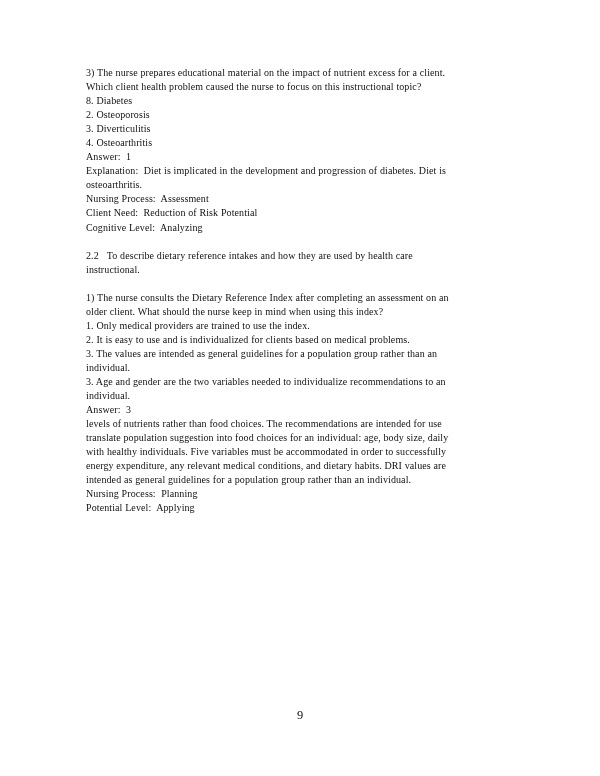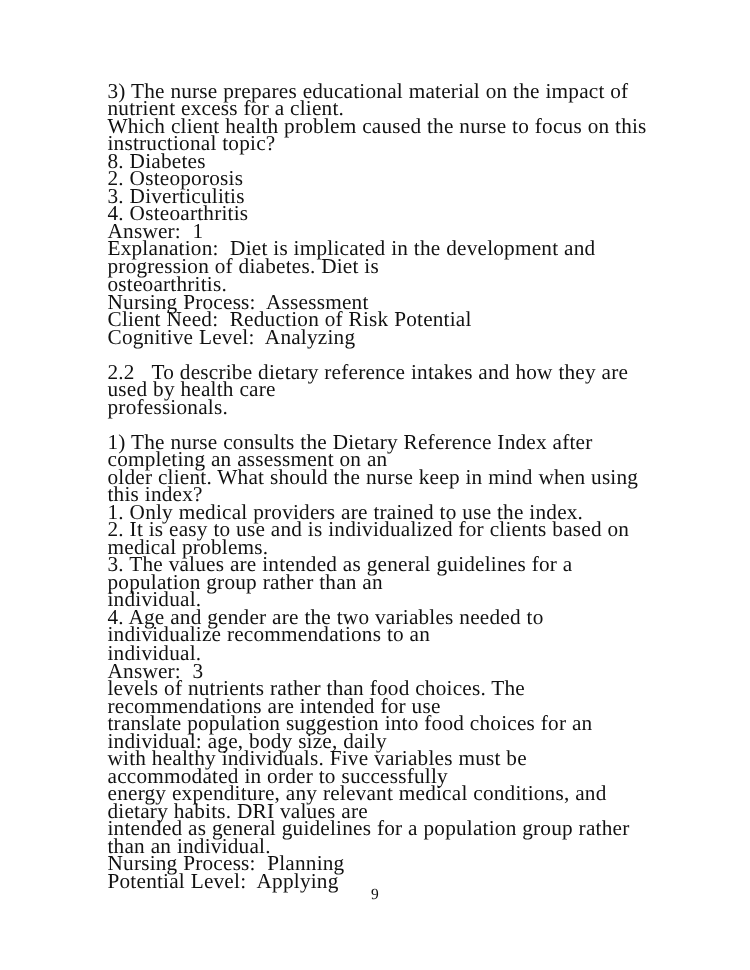--- a/index.html
+++ b/index.html
@@ -24,21 +24,21 @@
     height: 776px;
     background: #ffffff;
   }
   .content {
     position: absolute;
     left: 86px;
     top: 66px;
     width: 432px;
   }
   .line {
-    font-size: 17px;
+    font-size: 10px;
     line-height: 14.05px;
     letter-spacing: 0.01em;
     white-space: pre-wrap;
     word-spacing: 0.01em;
   }
   .block {
     margin: 0;
     padding: 0;
   }
   .spacer {
@@ -69,31 +69,31 @@
         <div class="line">Answer:  1</div>
         <div class="line">Explanation:  Diet is implicated in the development and progression of diabetes. Diet is</div>
         <div class="line">osteoarthritis.</div>
         <div class="line">Nursing Process:  Assessment</div>
         <div class="line">Client Need:  Reduction of Risk Potential</div>
         <div class="line">Cognitive Level:  Analyzing</div>
       </div>
       <div class="spacer"></div>
       <div class="block">
         <div class="line">2.2   To describe dietary reference intakes and how they are used by health care</div>
-        <div class="line">professionals.</div>
+        <div class="line">instructional.</div>
       </div>
       <div class="spacer"></div>
       <div class="block">
         <div class="line">1) The nurse consults the Dietary Reference Index after completing an assessment on an</div>
         <div class="line">older client. What should the nurse keep in mind when using this index?</div>
         <div class="line">1. Only medical providers are trained to use the index.</div>
         <div class="line">2. It is easy to use and is individualized for clients based on medical problems.</div>
         <div class="line">3. The values are intended as general guidelines for a population group rather than an</div>
         <div class="line">individual.</div>
-        <div class="line">4. Age and gender are the two variables needed to individualize recommendations to an</div>
+        <div class="line">3. Age and gender are the two variables needed to individualize recommendations to an</div>
         <div class="line">individual.</div>
         <div class="line">Answer:  3</div>
         <div class="line">levels of nutrients rather than food choices. The recommendations are intended for use</div>
         <div class="line">translate population suggestion into food choices for an individual: age, body size, daily</div>
         <div class="line">with healthy individuals. Five variables must be accommodated in order to successfully</div>
         <div class="line">energy expenditure, any relevant medical conditions, and dietary habits. DRI values are</div>
         <div class="line">intended as general guidelines for a population group rather than an individual.</div>
         <div class="line">Nursing Process:  Planning</div>
         <div class="line">Potential Level:  Applying</div>
       </div>

